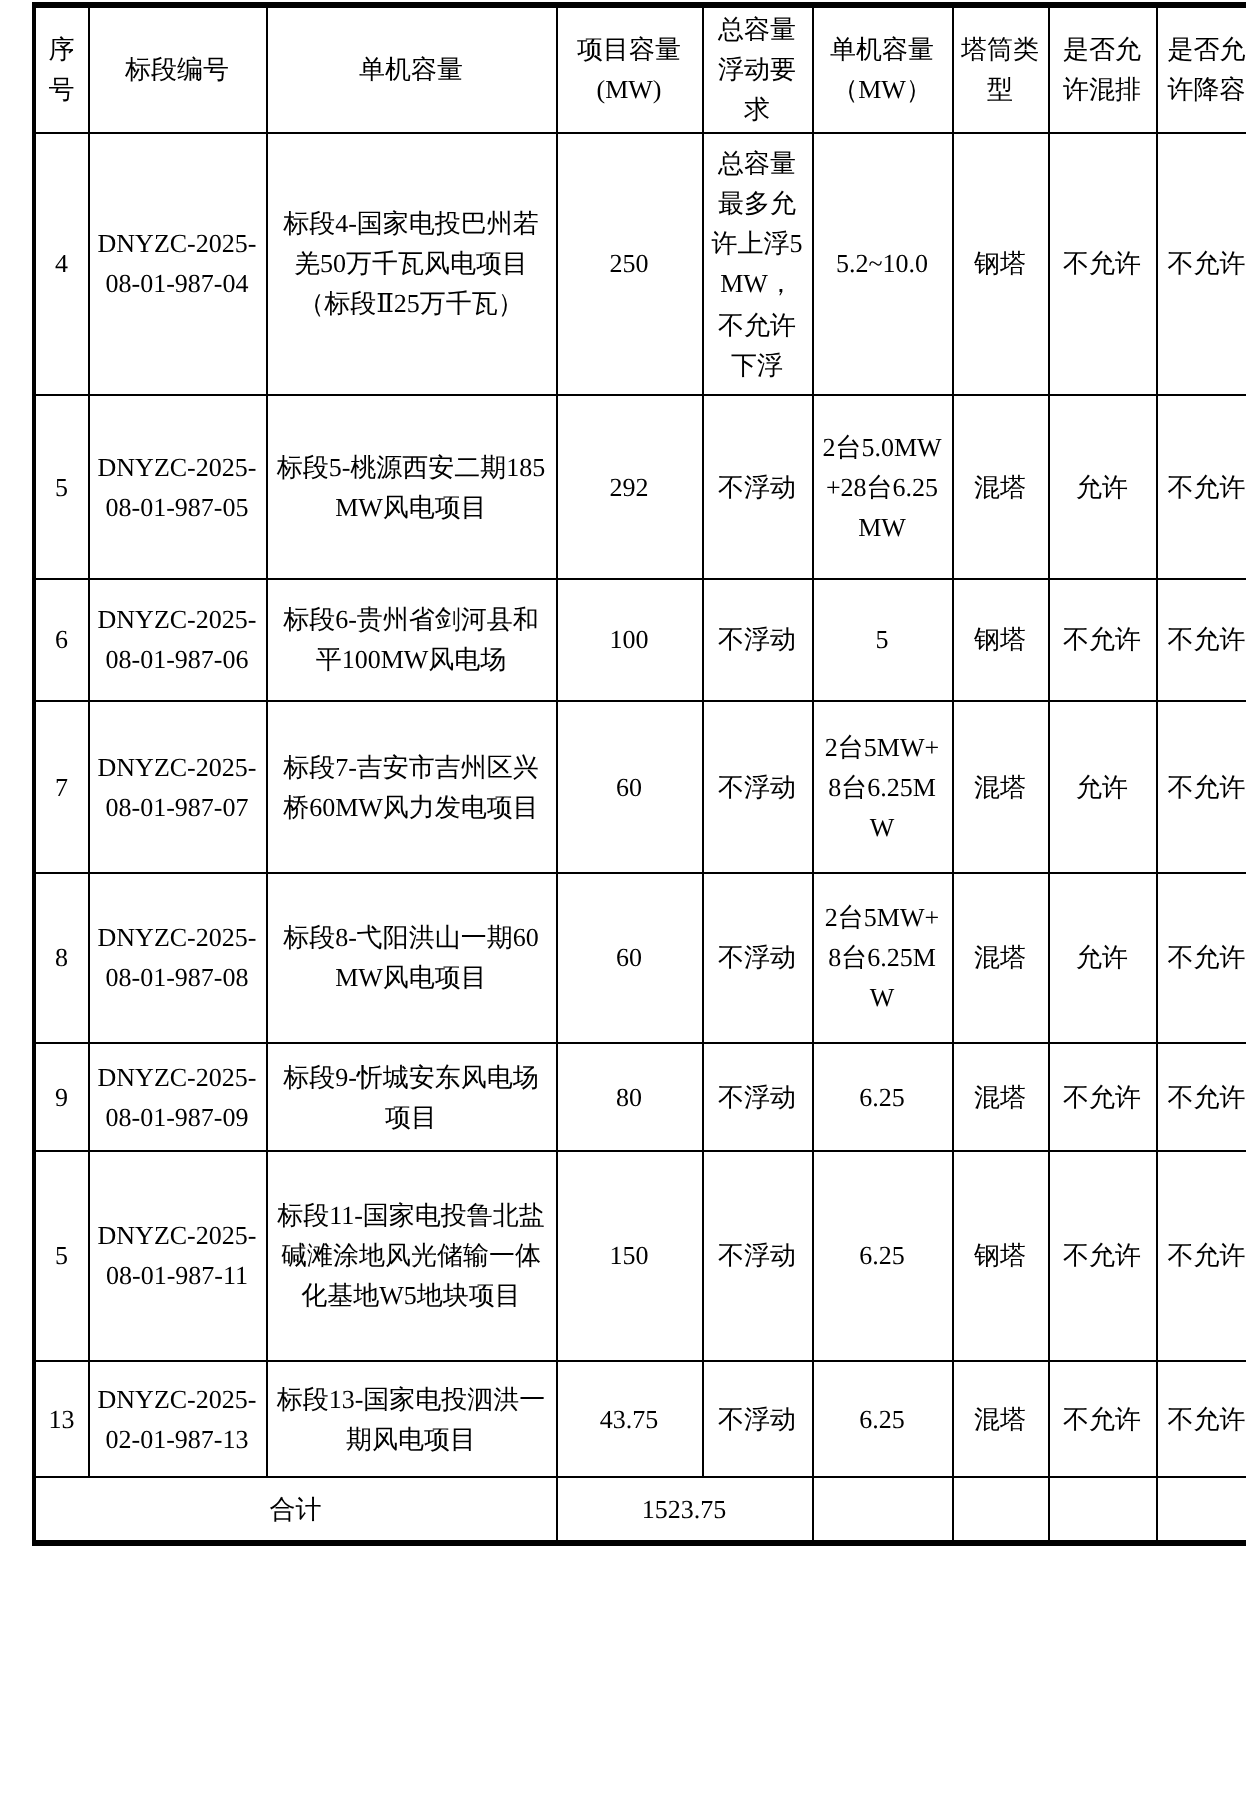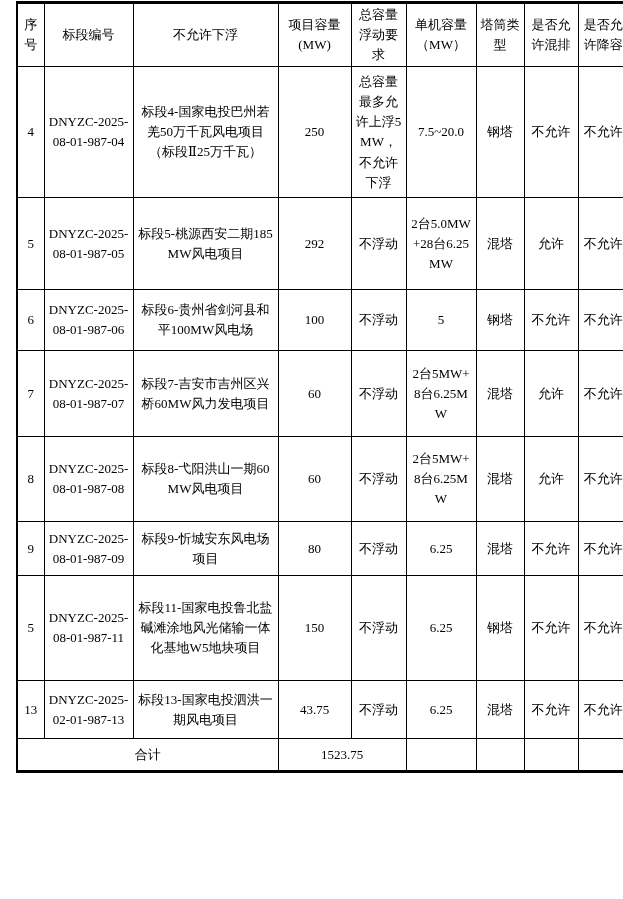--- a/index.html
+++ b/index.html
@@ -46,37 +46,37 @@
       <col style="width:55px">
       <col style="width:70px">
     <col style="width:48px">
       <col style="width:54px">
       <col style="width:51px">
   </colgroup>
   <thead>
     <tr>
       <th>序号</th>
       <th>标段编号</th>
-      <th>不允许下浮</th>
+      <th>单机容量</th>
       <th>项目容量(MW)</th>
       <th>总容量浮动要求</th>
       <th>单机容量（MW）</th>
       <th>塔筒类型</th>
       <th>是否允许混排</th>
       <th>是否允许降容</th>
     </tr>
   </thead>
   <tbody id="table-body">
       <tr style="height: 131px;">
         <td>4</td>
         <td>DNYZC-2025-08-01-987-04</td>
         <td>标段4-国家电投巴州若羌50万千瓦风电项目（标段Ⅱ25万千瓦）</td>
         <td>250</td>
         <td>总容量最多允许上浮5MW，不允许下浮</td>
-        <td>7.5~20.0</td>
+        <td>5.2~10.0</td>
         <td>钢塔</td>
         <td>不允许</td>
         <td>不允许</td>
       </tr>
       <tr style="height: 92px;">
         <td>5</td>
         <td>DNYZC-2025-08-01-987-05</td>
         <td>标段5-桃源西安二期185MW风电项目</td>
         <td>292</td>
         <td>不浮动</td>

